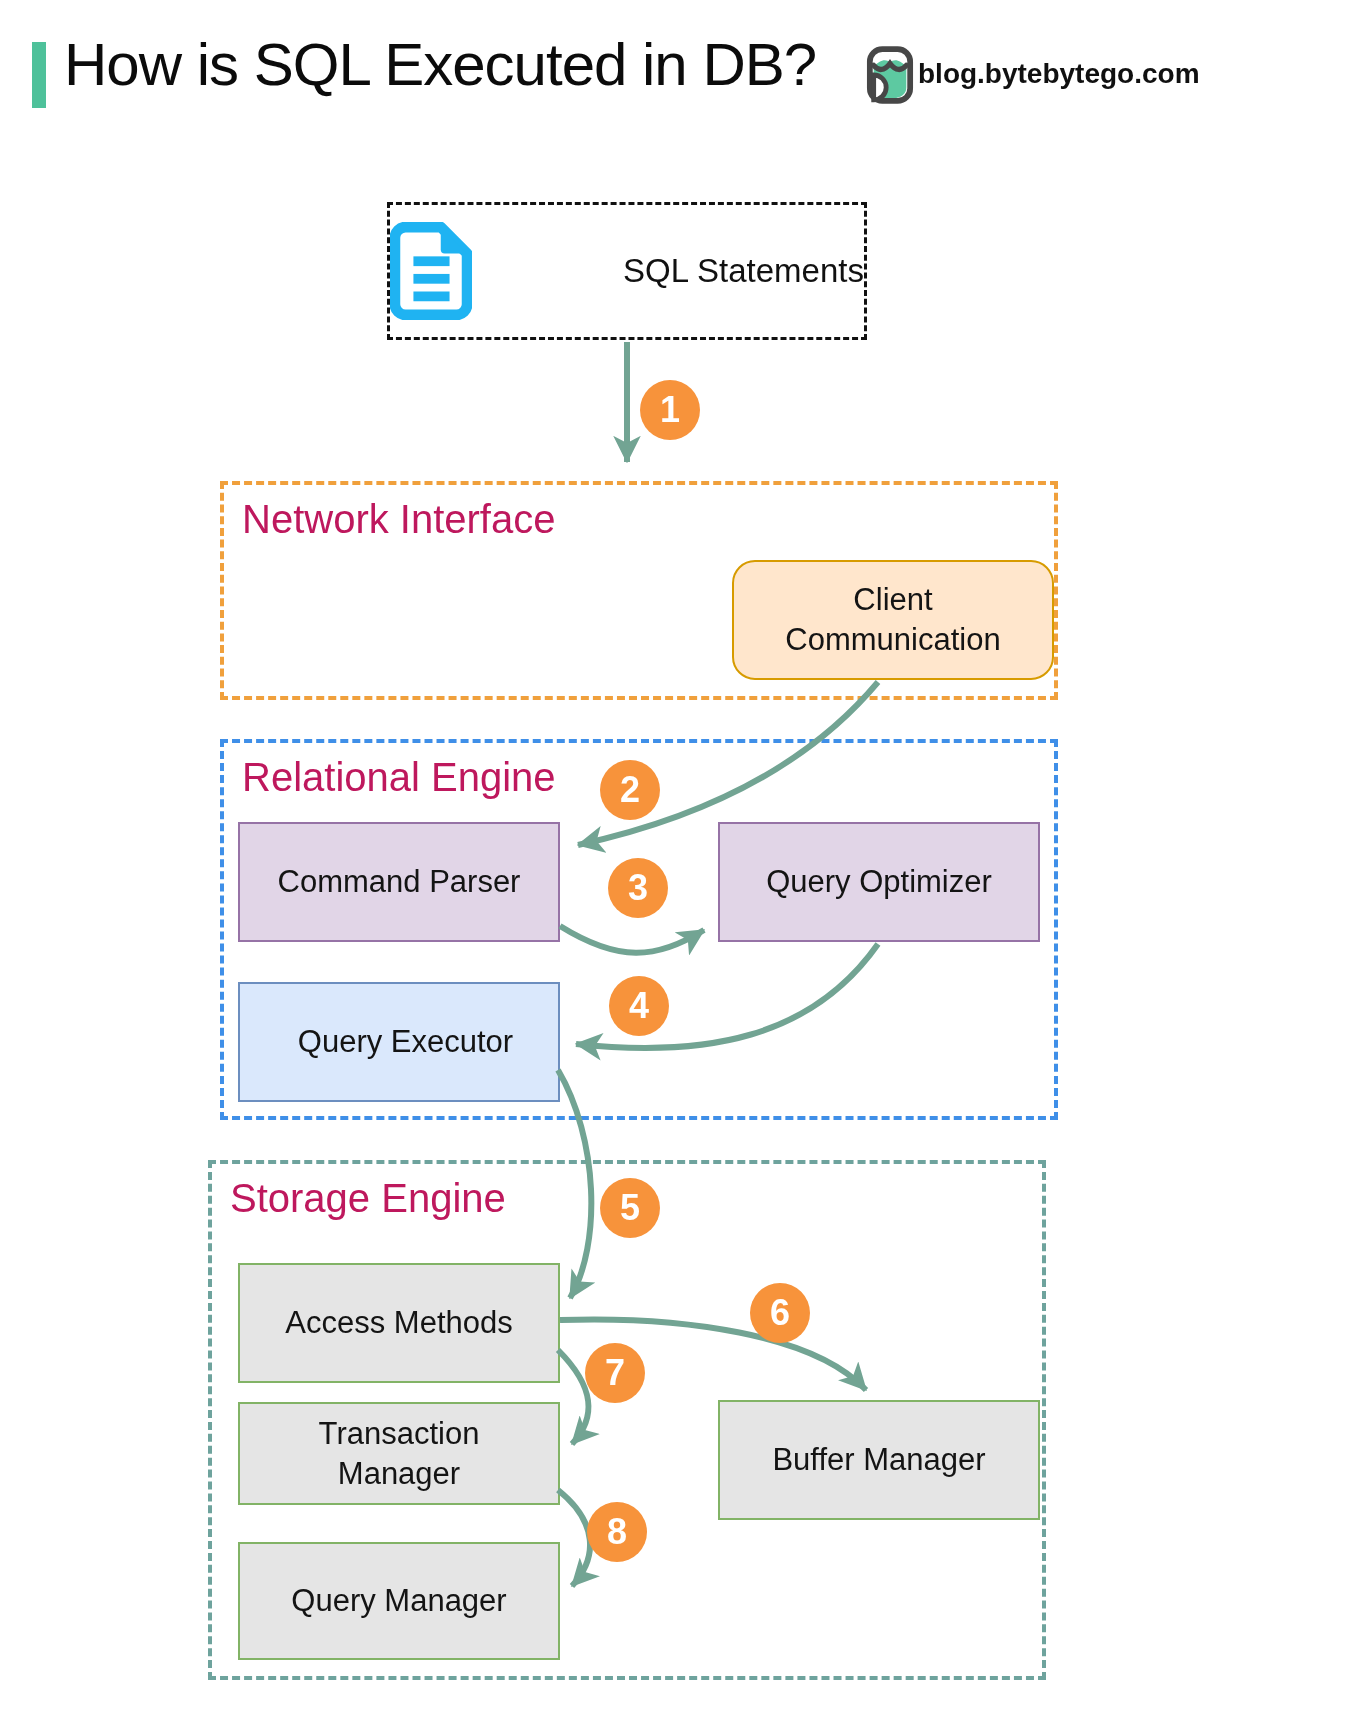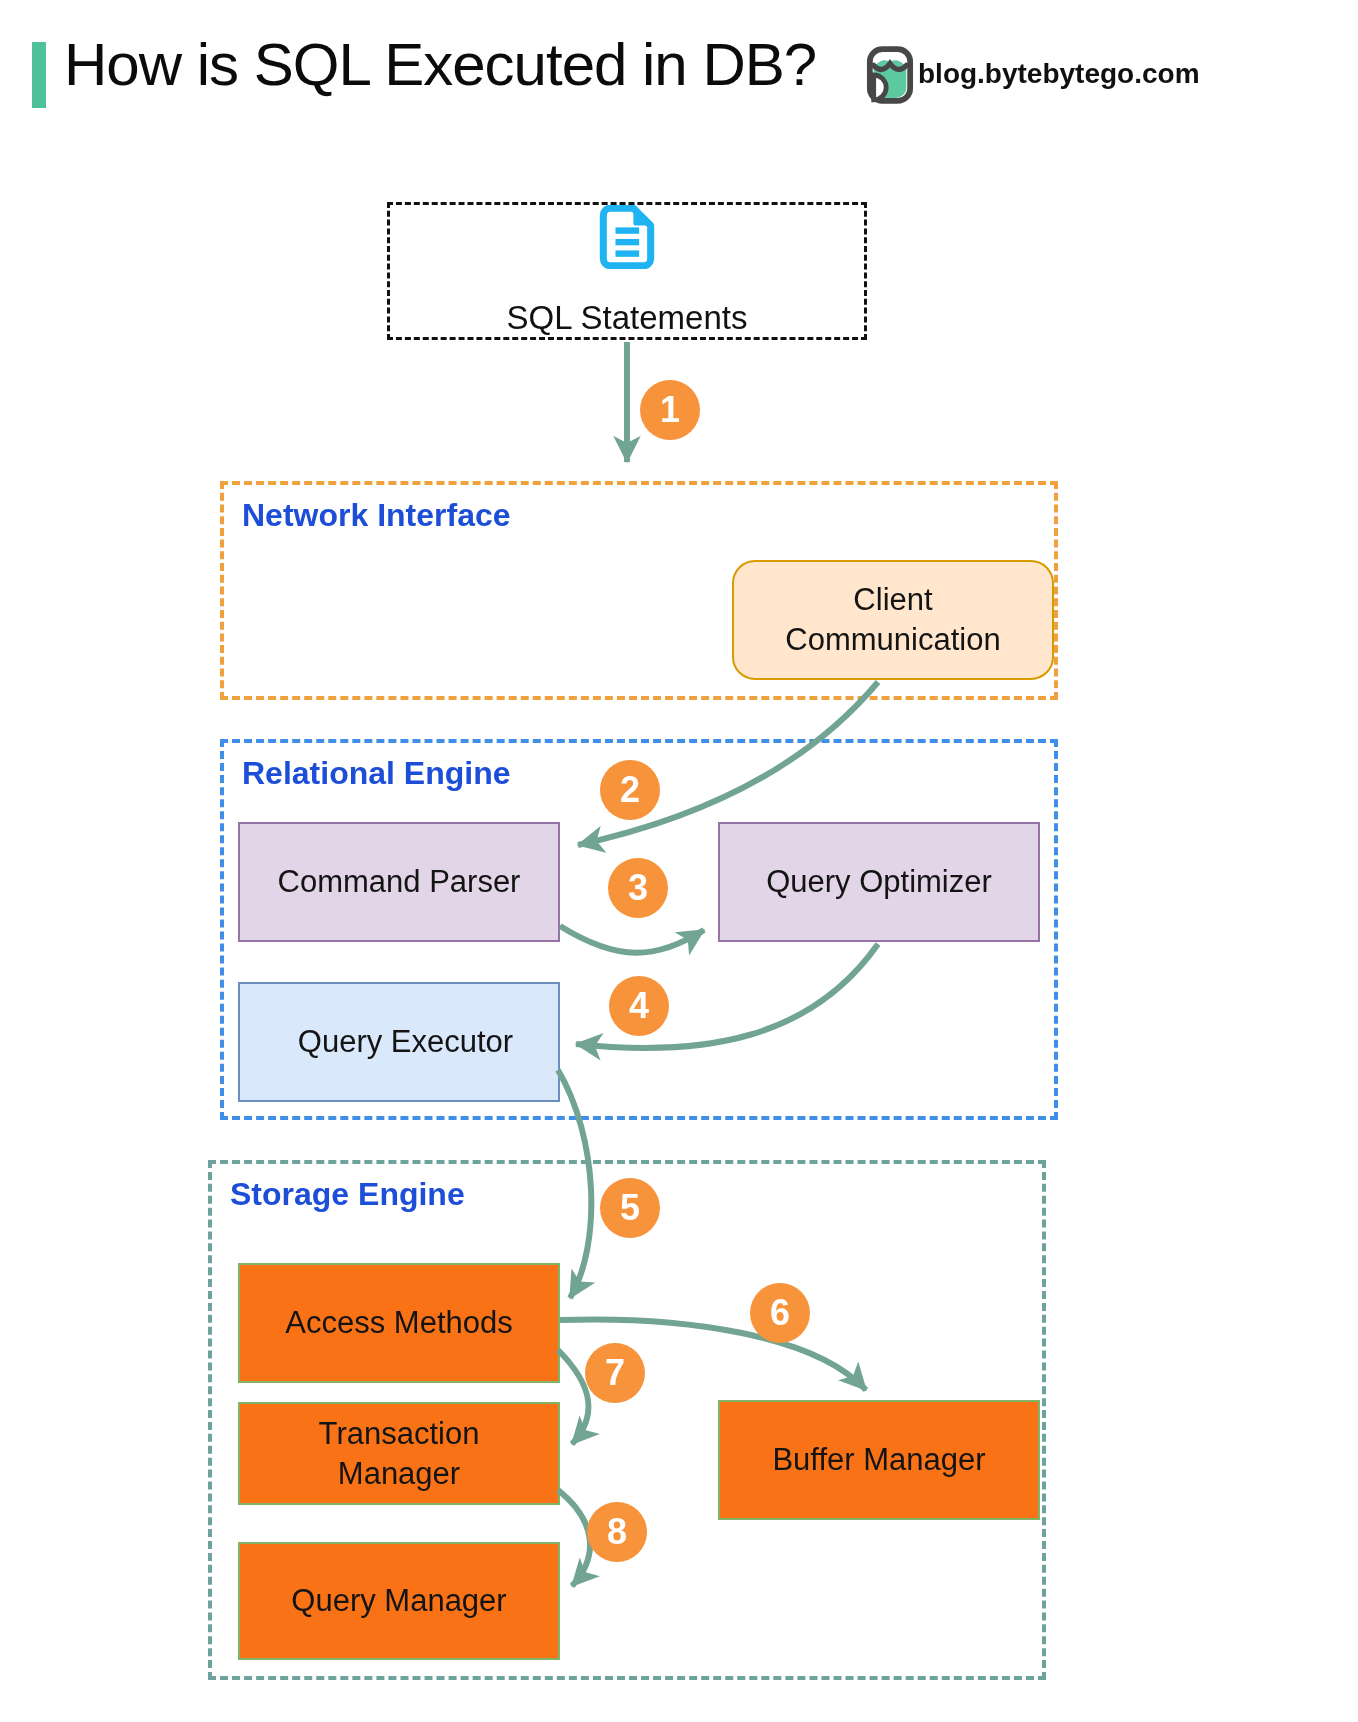--- a/index.html
+++ b/index.html
@@ -13,42 +13,42 @@
   
   .accent-bar{position:absolute;left:32px;top:42px;width:14px;height:66px;background:#4ec19a;}
   .page-title{position:absolute;left:64px;top:30px;margin:0;font-size:60px;font-weight:400;letter-spacing:-1px;color:#0b0b0b;white-space:nowrap;}
   .brand-logo{position:absolute;left:866px;top:44px;}
   .brand-label{position:absolute;left:918px;top:58px;font-size:28px;font-weight:700;color:#101010;white-space:nowrap;}
 
   
   .source-box{
     position:absolute;left:387px;top:202px;width:480px;height:138px;
     border:3px dashed #111;background:#fff;
-    display:flex;align-items:center;justify-content:space-between;gap:30px;flex-direction:column;
+    display:flex;align-items:center;justify-content:space-between;gap:30px;
   }
   .source-label{font-size:33px;color:#111;}
 
   
   .container{position:absolute;border:4px dashed;background:transparent;z-index:1;}
   .container.network{left:220px;top:481px;width:838px;height:219px;border-color:#f0a03c;}
   .container.relational{left:220px;top:739px;width:838px;height:381px;border-color:#3f8fe8;}
   .container.storage{left:208px;top:1160px;width:838px;height:520px;border-color:#6ea39d;}
-  .section-label{position:absolute;left:18px;top:12px;font-size:32px;font-weight:700;color:#1d4ed8;white-space:nowrap;}
+  .section-label{position:absolute;left:18px;top:12px;font-size:40px;font-weight:400;color:#be185d;white-space:nowrap;}
 
   
   .node{
     position:absolute;width:322px;height:120px;z-index:2;
     display:flex;align-items:center;justify-content:center;text-align:center;
     font-size:31px;line-height:1.28;color:#141414;padding:0 30px;
     border:2px solid;
   }
   .node.orange{background:#ffe6cc;border-color:#d79b00;}
   .node.purple{background:#e1d5e7;border-color:#9673a6;}
   .node.blue  {background:#dae8fc;border-color:#6c8ebf;}
-  .node.green {background:#f97316;border-color:#82b366;}
+  .node.green {background:#e5e5e5;border-color:#82b366;}
 
   .node.cluster    {left:238px;top:560px;}
   .node.client     {left:732px;top:560px;border-radius:23px;}
   .node.parser     {left:238px;top:822px;}
   .node.optimizer  {left:718px;top:822px;}
   .node.executor   {left:238px;top:982px;padding-left:43px;}
   .node.access     {left:238px;top:1263px;}
   .node.transaction{left:238px;top:1402px;height:103px;}
   .node.lock       {left:238px;top:1542px;height:118px;}
   .node.buffer     {left:718px;top:1400px;}

